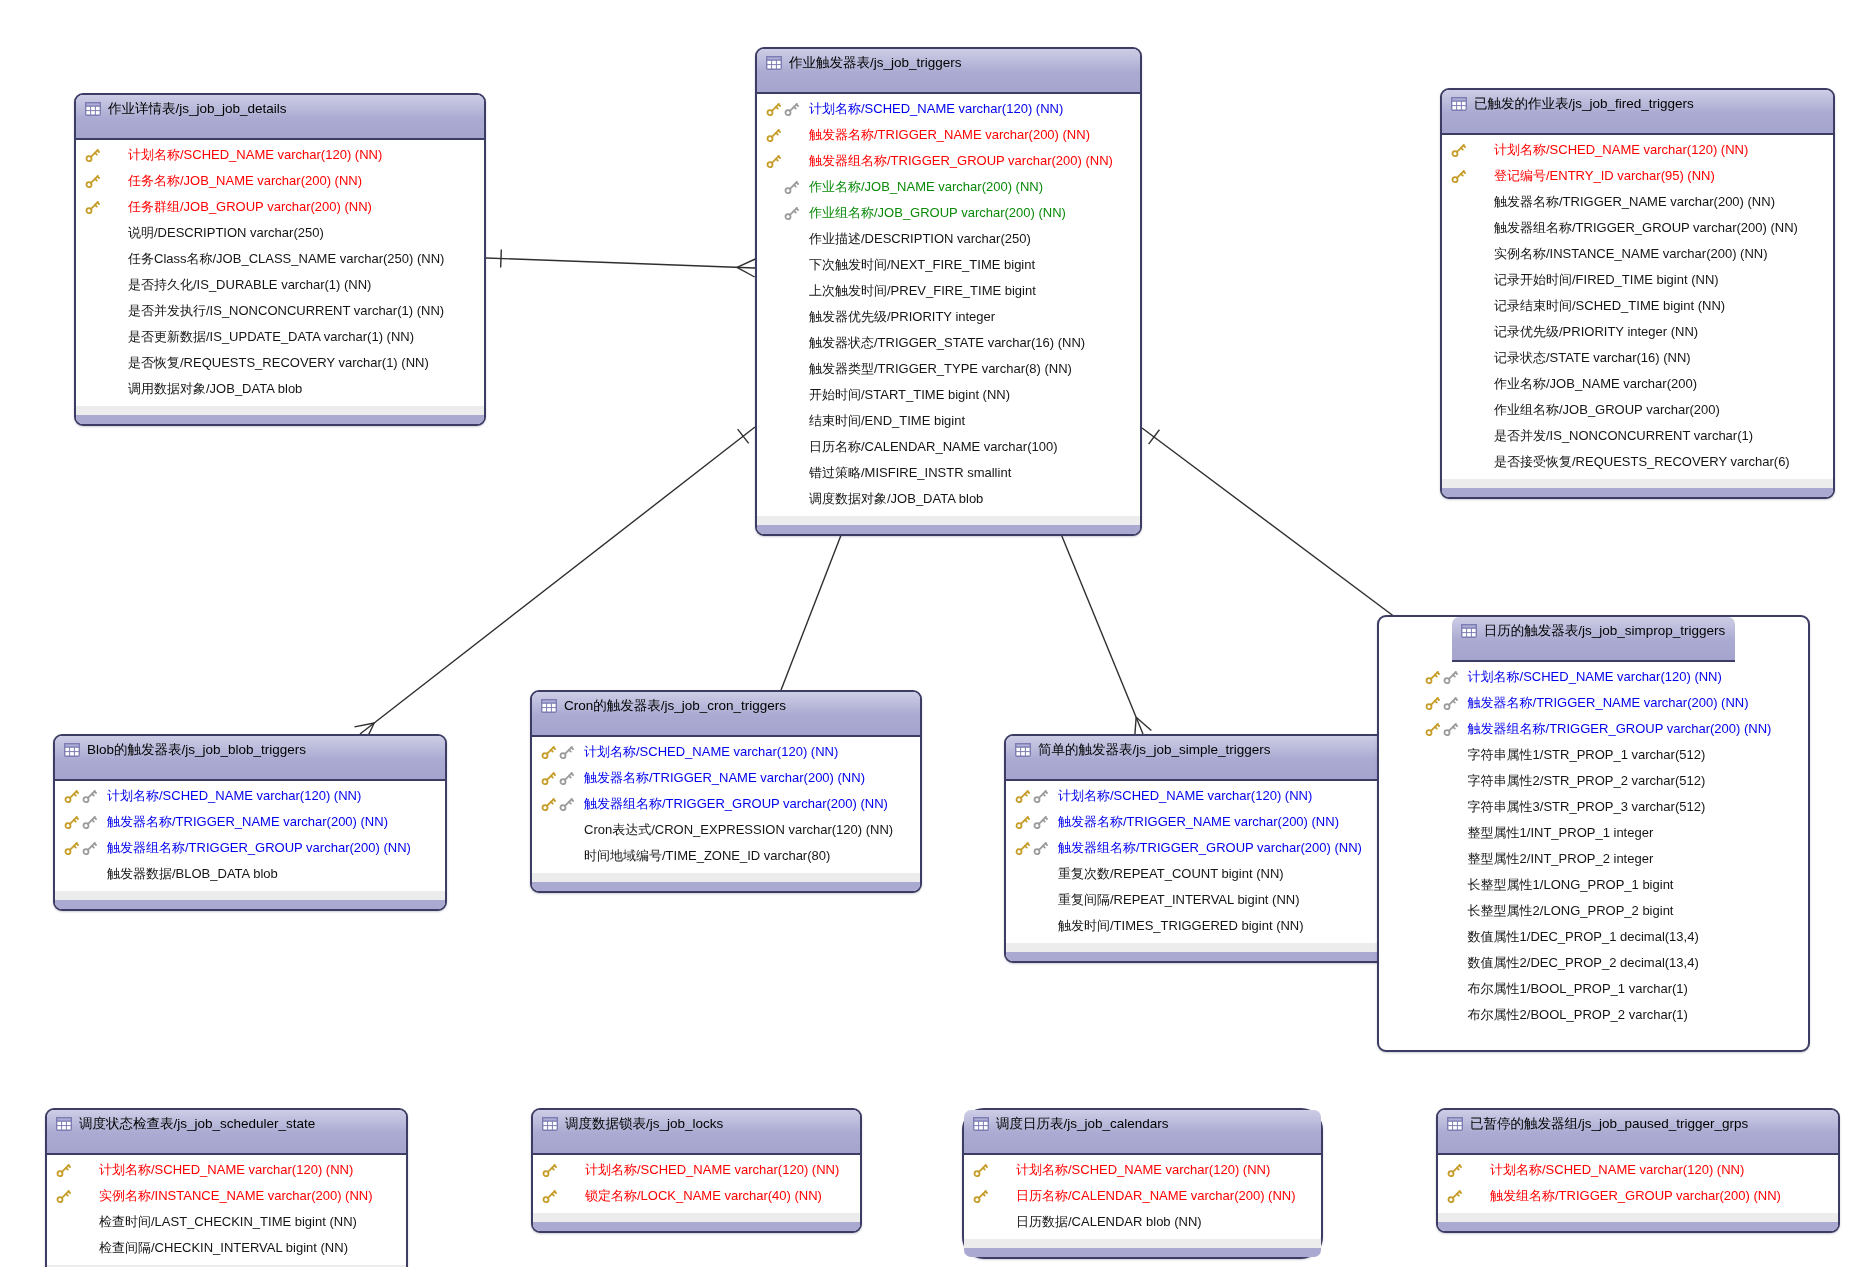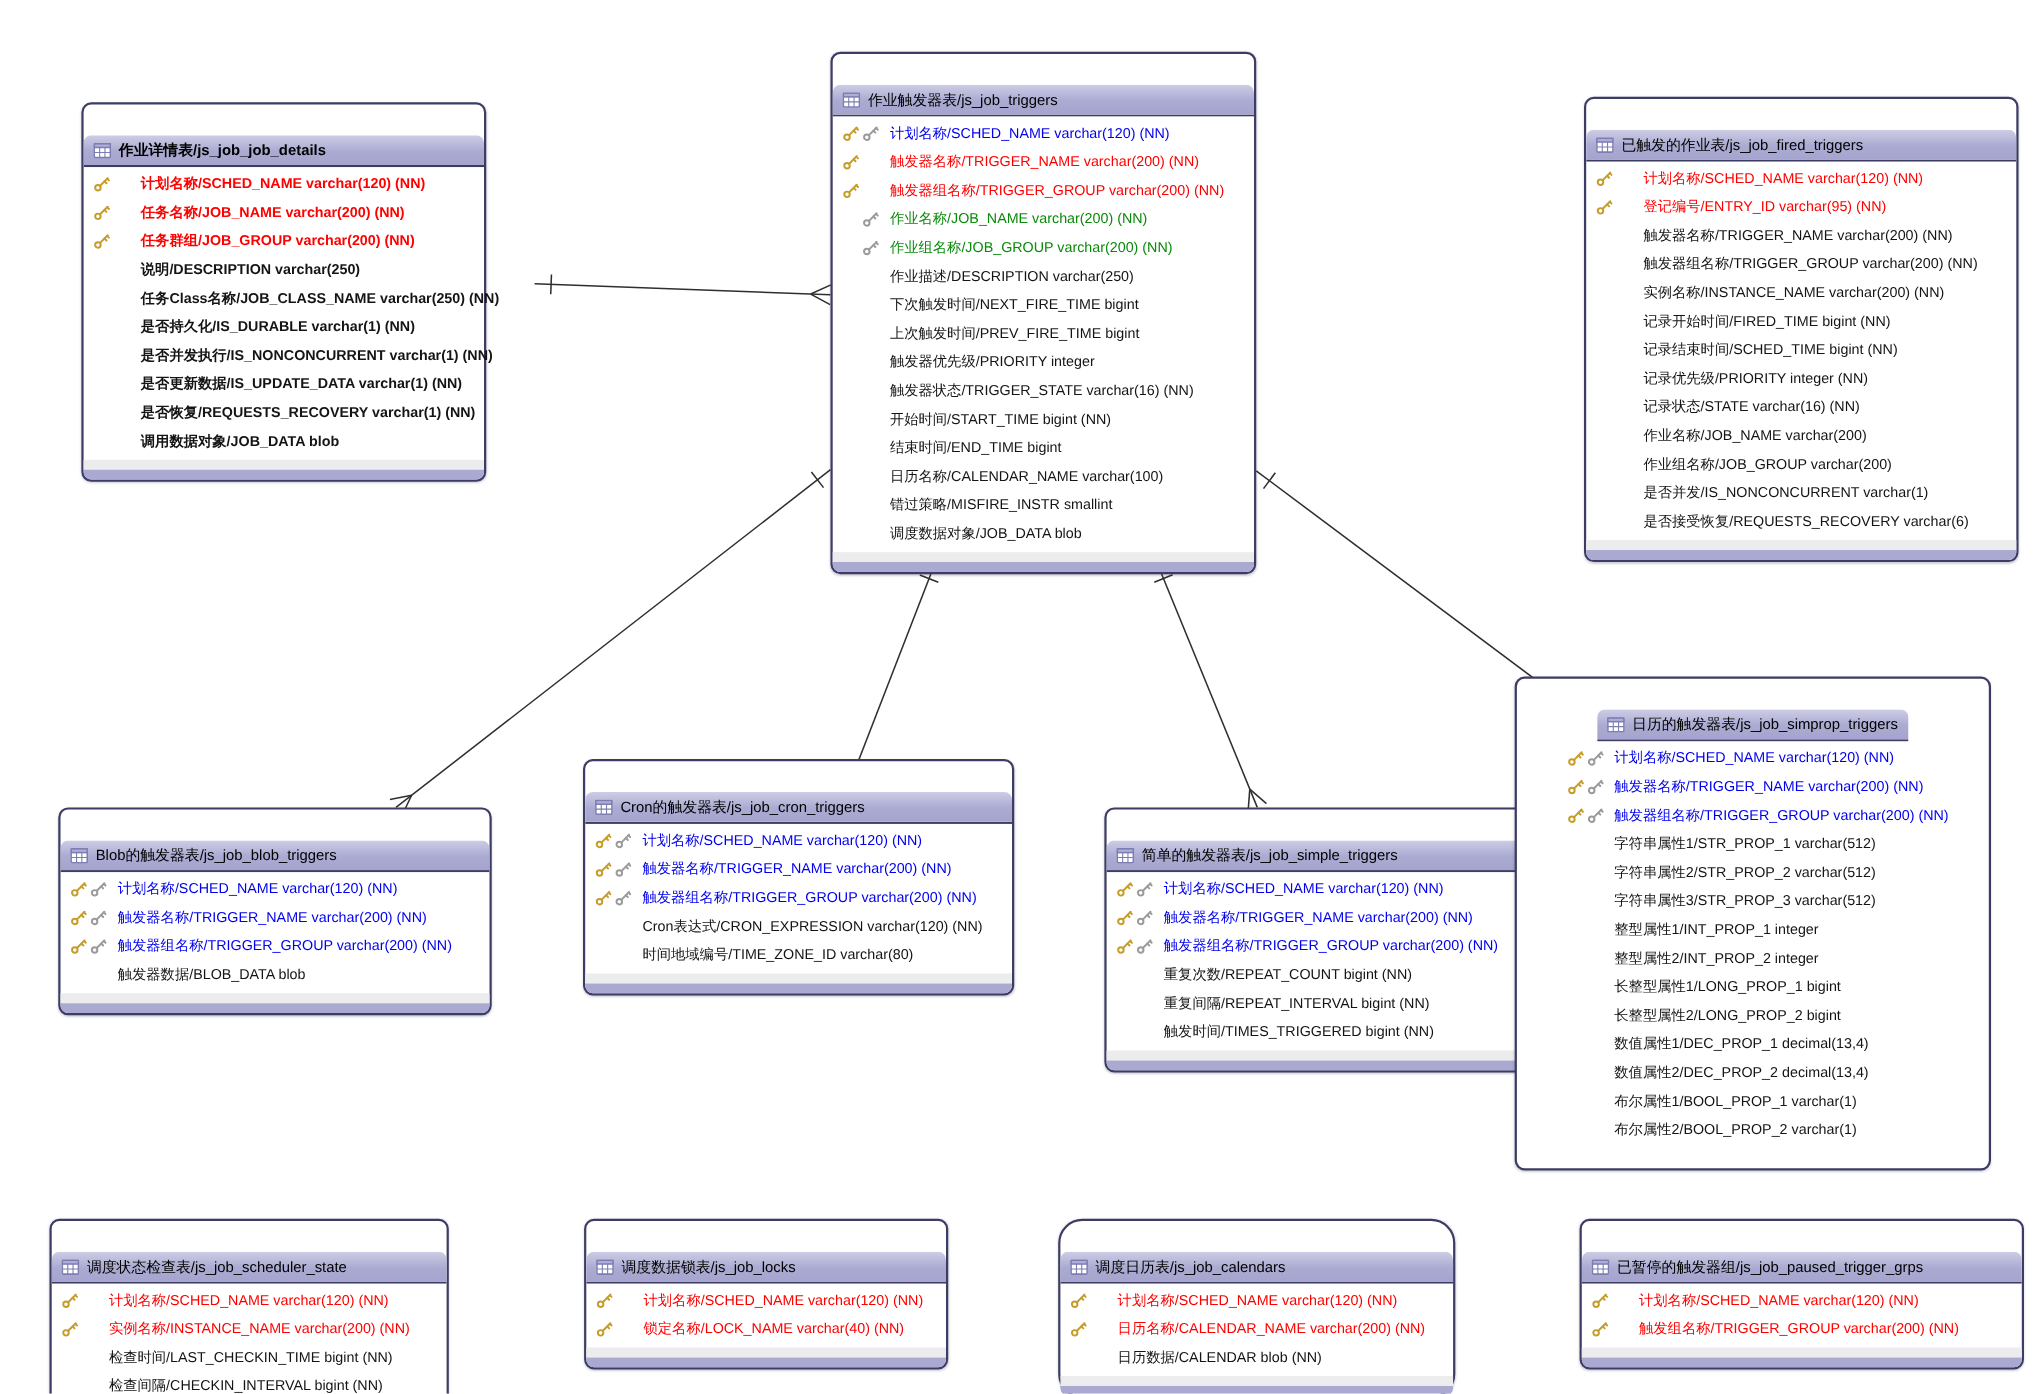--- a/index.html
+++ b/index.html
@@ -17,27 +17,26 @@
     background:#ffffff;
     border:2px solid #3c3c64;
     border-radius:9px;
     box-shadow:0 1px 2px rgba(60,60,100,0.25);
     display:flex;flex-direction:column;
     box-sizing:border-box;
   }
   .table-header{
     height:27px;
     display:flex;align-items:center;gap:7px;
-    padding:0 10px 0 9px;
+    padding:0 10px 16px 9px;
     background:linear-gradient(180deg,#cdcde6 0%,#aaaad2 55%,#a4a4ce 100%);
     border-bottom:2px solid #3c3c64;
     border-radius:7px 7px 0 0;
     font-size:13.5px;color:#000;
     white-space:nowrap;
-    margin-top:28px;
   }
   .table-rows{padding:2px 0 4px 0;}
   .trow{
     position:relative;
     height:26px;
     display:flex;align-items:center;
     padding-left:52px;
     font-size:13px;
     white-space:nowrap;
   }
@@ -81,21 +80,21 @@
         <line x1="1136.1729254868276" y1="717.3449390997333" x2="1134.6724695498667" y2="737.4135372565862" stroke="#2f2f2f" stroke-width="1.4"></line>
         <line x1="1136.1729254868276" y1="717.3449390997333" x2="1151.3275304501333" y2="730.5864627434138" stroke="#2f2f2f" stroke-width="1.4"></line>
       </g>
       <g>
         <line x1="1142" y1="428" x2="1455" y2="662" stroke="#2f2f2f" stroke-width="1.4"></line>
         <line x1="1148.6248642493126" y1="444.18984785840127" x2="1159.4027430512072" y2="429.77328347808947" stroke="#2f2f2f" stroke-width="1.4"></line>
         <line x1="1440.5834356196883" y1="651.2221211981056" x2="1449.6110605990527" y2="669.2082821901558" stroke="#2f2f2f" stroke-width="1.4"></line>
         <line x1="1440.5834356196883" y1="651.2221211981056" x2="1460.3889394009473" y2="654.7917178098442" stroke="#2f2f2f" stroke-width="1.4"></line>
       </g>
     </svg>
-    <div class="table" style="left: 74px; top: 93px; width: 368px; font-weight: bold;">
+    <div class="table" style="left: 74px; top: 93px; width: 412px;">
       <div class="table-header">
         <span class="hicon">
           <svg width="16" height="14" viewBox="0 0 16 14">
             <rect x="0.7" y="0.7" width="14.6" height="12.6" rx="1.3" fill="#ffffff" stroke="#7d7db4" stroke-width="1.4"></rect>
             <rect x="0.7" y="0.7" width="14.6" height="3.4" fill="#aeaed8" stroke="#7d7db4" stroke-width="1.4"></rect>
             <path d="M0.7 8.6 H15.3 M5.6 4.1 V13.3 M10.4 4.1 V13.3" stroke="#7d7db4" stroke-width="1" fill="none"></path>
           </svg>
         </span>
         <span>作业详情表/js_job_job_details</span>
       </div>
@@ -242,20 +241,23 @@
           <span class="f-normal">下次触发时间/NEXT_FIRE_TIME bigint</span>
         </div>
         <div class="trow">
           <span class="f-normal">上次触发时间/PREV_FIRE_TIME bigint</span>
         </div>
         <div class="trow">
           <span class="f-normal">触发器优先级/PRIORITY integer</span>
         </div>
         <div class="trow">
           <span class="f-normal">触发器状态/TRIGGER_STATE varchar(16) (NN)</span>
+        </div>
+        <div class="trow">
+          <span class="f-normal">触发器类型/TRIGGER_TYPE varchar(8) (NN)</span>
         </div>
         <div class="trow">
           <span class="f-normal">开始时间/START_TIME bigint (NN)</span>
         </div>
         <div class="trow">
           <span class="f-normal">结束时间/END_TIME bigint</span>
         </div>
         <div class="trow">
           <span class="f-normal">日历名称/CALENDAR_NAME varchar(100)</span>
         </div>

